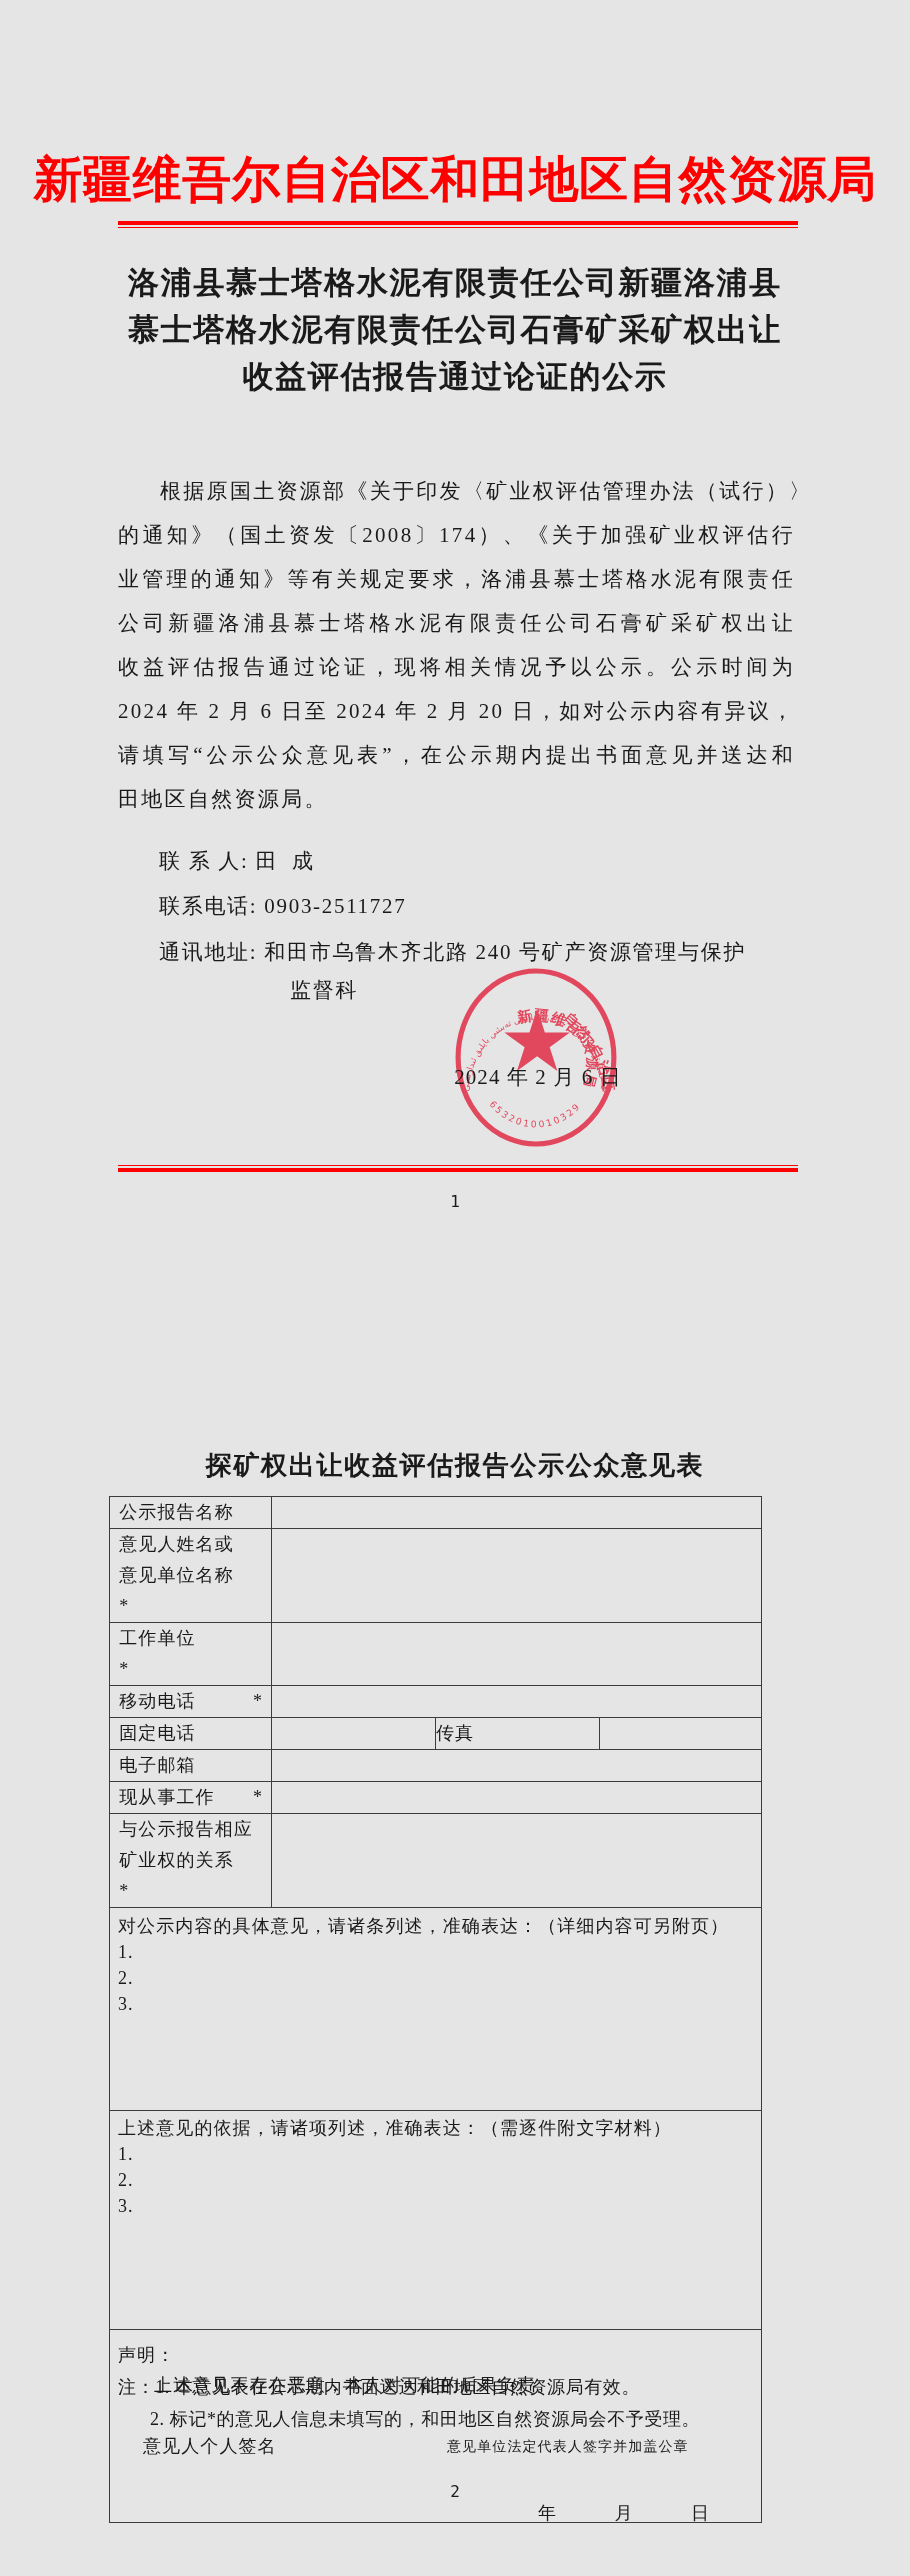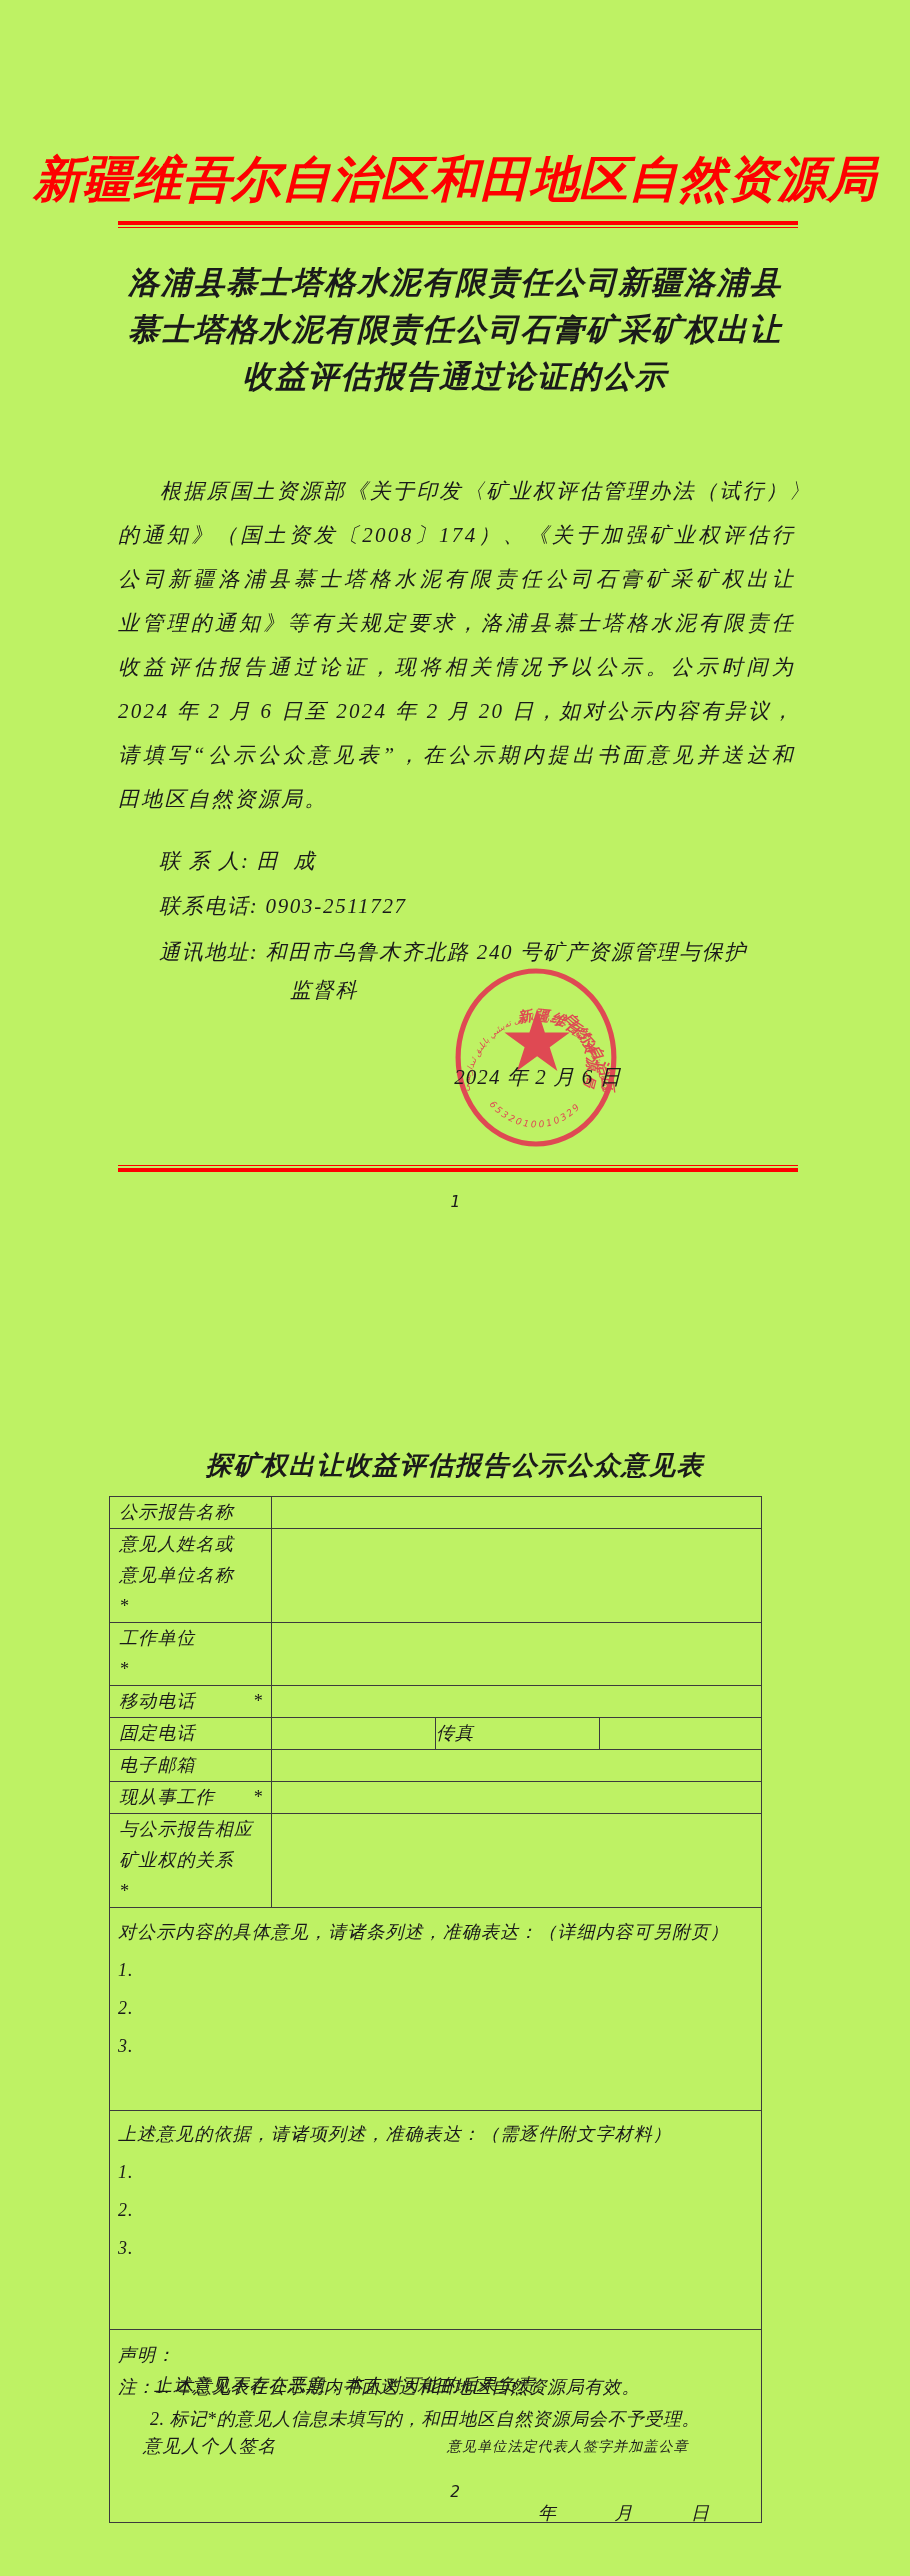--- a/index.html
+++ b/index.html
@@ -5,25 +5,24 @@
   :root{
     --red:#fe0000;
     --seal-red:#e23b52;
     --ink:#1a1a1a;
     --line:#3c3c3c;
   }
   html,body{margin:0;padding:0;background:#ffffff;}
   .page{
     position:relative;
     width:910px;height:2576px;
-    background:#bef264;
+    background:#e5e5e5;
     font-family:"Liberation Serif","DejaVu Serif",serif;
     color:var(--ink);
     overflow:hidden;
-    font-style:italic;
   }
   
   .agency-header{
     position:absolute;top:147px;left:0;width:100%;
     text-align:center;
     font-size:49px;font-weight:bold;color:var(--red);
     letter-spacing:0.6px;white-space:nowrap;
   }
   .rule{position:absolute;left:118px;width:680px;}
   .rule-top{top:221px;height:2.3px;border-top:4px solid var(--red);border-bottom:1.1px solid var(--red);}
@@ -78,21 +77,21 @@
     line-height:31px;
   }
   .opinion-form td.center{text-align:left;padding:0;}
   .opinion-form tr.h44 td{height:25px;}
   .opinion-form tr.h85 td{height:49px;}
   .opinion-form tr.h42 td{height:24px;}
   .opinion-form tr.h43 td{height:25px;}
   .opinion-form tr.h122 td{height:70px;}
   .opinion-form td.section{
     vertical-align:top;padding:4.6px 8px 0 8px;
-    line-height:38px;letter-spacing:1.1px;
+    line-height:26px;letter-spacing:1.1px;
   }
   .opinion-form tr.sec1 td{height:197px;}
   .opinion-form tr.sec2 td{height:214px;}
   .opinion-form tr.sec3 td{height:192px;}
   .statement-cell{position:relative;padding:0 !important;}
   .statement-title{position:absolute;top:10.3px;left:8px;font-size:18px;letter-spacing:1.1px;}
   .statement-body{position:absolute;top:40px;left:44px;font-size:18px;letter-spacing:1.1px;}
   .sign-left{position:absolute;top:101px;left:33px;font-size:18px;letter-spacing:1.1px;}
   .sign-right{position:absolute;top:101px;left:337px;font-size:14px;letter-spacing:1.1px;}
   .statement-date{position:absolute;top:168px;right:51px;font-size:18px;letter-spacing:1.1px;white-space:pre;}
@@ -111,22 +110,22 @@
 
   <div class="doc-title">
     <div>洛浦县慕士塔格水泥有限责任公司新疆洛浦县</div>
     <div>慕士塔格水泥有限责任公司石膏矿采矿权出让</div>
     <div>收益评估报告通过论证的公示</div>
   </div>
 
   <div class="paragraph">
     <div class="para-line first">根据原国土资源部《关于印发〈矿业权评估管理办法（试行）〉</div>
     <div class="para-line">的通知》（国土资发〔2008〕174）、《关于加强矿业权评估行</div>
+    <div class="para-line">业管理的通知》等有关规定要求，洛浦县慕士塔格水泥有限责任</div>
     <div class="para-line">公司新疆洛浦县慕士塔格水泥有限责任公司石膏矿采矿权出让</div>
-    <div class="para-line">业管理的通知》等有关规定要求，洛浦县慕士塔格水泥有限责任</div>
     <div class="para-line">收益评估报告通过论证，现将相关情况予以公示。公示时间为</div>
     <div class="para-line">2024 年 2 月 6 日至 2024 年 2 月 20 日，如对公示内容有异议，</div>
     <div class="para-line">请填写“公示公众意见表”，在公示期内提出书面意见并送达和</div>
     <div class="para-line last">田地区自然资源局。</div>
   </div>
 
   <div class="contact-line contact-1">联 系 人: 田  成</div>
   <div class="contact-line contact-2">联系电话: 0903-2511727</div>
   <div class="contact-line contact-3">通讯地址: 和田市乌鲁木齐北路 240 号矿产资源管理与保护</div>
   <div class="contact-line contact-4">监督科</div>

